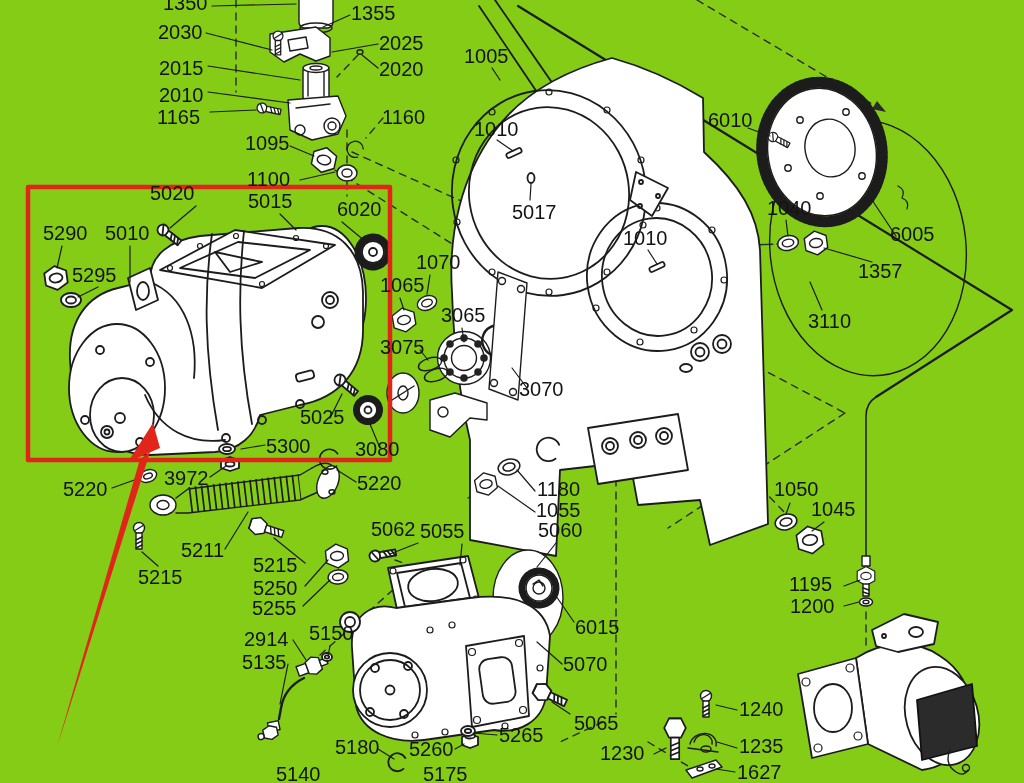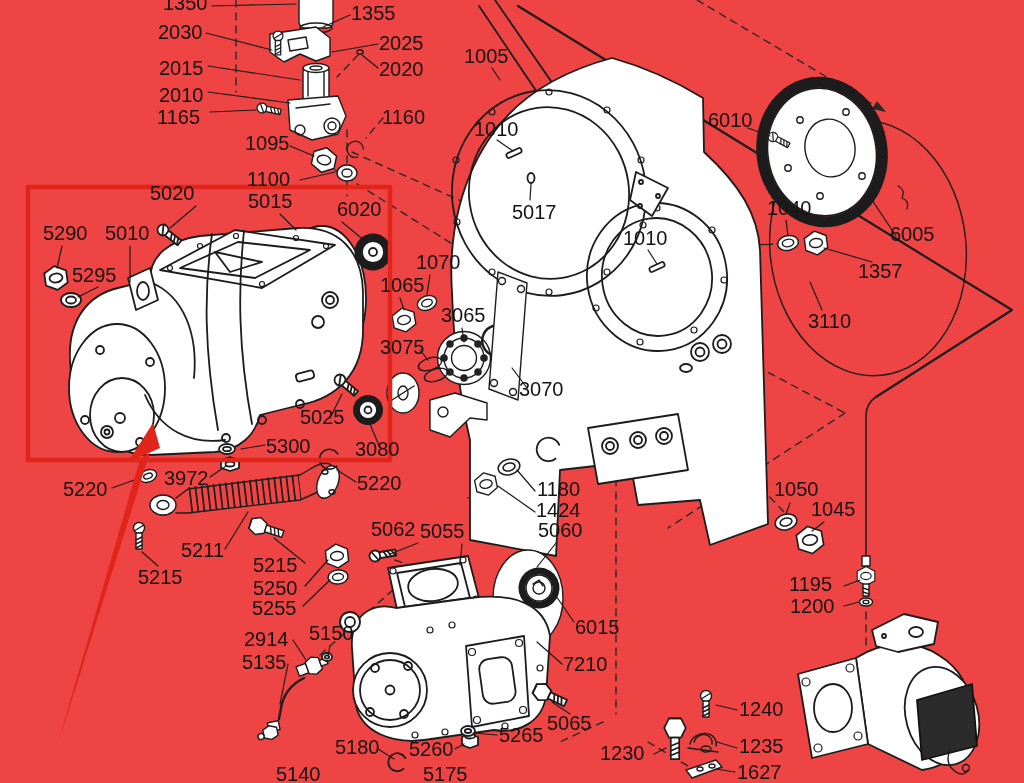--- a/index.html
+++ b/index.html
@@ -1,16 +1,16 @@
 <!DOCTYPE html>
 <html><head>
 <meta charset="utf-8">
 <style>
   html,body{margin:0;padding:0;background:#fff;}
-  #canvas{position:relative;width:1024px;height:783px;background:#ef4444;overflow:hidden;
+  #canvas{position:relative;width:1024px;height:783px;background:#84cc16;overflow:hidden;
           font-family:"Liberation Sans",sans-serif;}
   #art{position:absolute;left:0;top:0;}
   .lbl{position:absolute;font-family:"Liberation Sans",sans-serif;font-size:20px;
        color:#141414;white-space:nowrap;user-select:none;line-height:1.05;}
 </style>
 </head>
 <body>
 
 <div id="canvas">
 
@@ -526,33 +526,33 @@
 <span class="lbl" style="left:164px;top:468px">3972</span>
 <span class="lbl" style="left:357px;top:473px">5220</span>
 <span class="lbl" style="left:181px;top:540px">5211</span>
 <span class="lbl" style="left:138px;top:567px">5215</span>
 <span class="lbl" style="left:253px;top:555px">5215</span>
 <span class="lbl" style="left:253px;top:578px">5250</span>
 <span class="lbl" style="left:252px;top:598px">5255</span>
 <span class="lbl" style="left:371px;top:519px">5062</span>
 <span class="lbl" style="left:420px;top:521px">5055</span>
 <span class="lbl" style="left:537px;top:479px">1180</span>
-<span class="lbl" style="left:536px;top:500px">1424</span>
+<span class="lbl" style="left:536px;top:500px">1055</span>
 <span class="lbl" style="left:538px;top:520px">5060</span>
 <span class="lbl" style="left:575px;top:617px">6015</span>
-<span class="lbl" style="left:563px;top:654px">7210</span>
+<span class="lbl" style="left:563px;top:654px">5070</span>
 <span class="lbl" style="left:244px;top:629px">2914</span>
 <span class="lbl" style="left:309px;top:623px">5150</span>
 <span class="lbl" style="left:242px;top:652px">5135</span>
 <span class="lbl" style="left:335px;top:737px">5180</span>
 <span class="lbl" style="left:409px;top:739px">5260</span>
 <span class="lbl" style="left:276px;top:764px">5140</span>
 <span class="lbl" style="left:423px;top:764px">5175</span>
 <span class="lbl" style="left:499px;top:725px">5265</span>
-<span class="lbl" style="left:547px;top:713px">5065</span>
+<span class="lbl" style="left:574px;top:713px">5065</span>
 <span class="lbl" style="left:774px;top:479px">1050</span>
 <span class="lbl" style="left:811px;top:499px">1045</span>
 <span class="lbl" style="left:789px;top:574px">1195</span>
 <span class="lbl" style="left:790px;top:596px">1200</span>
 <span class="lbl" style="left:739px;top:699px">1240</span>
 <span class="lbl" style="left:600px;top:743px">1230</span>
 <span class="lbl" style="left:739px;top:736px">1235</span>
 <span class="lbl" style="left:737px;top:762px">1627</span>
 
 </div>

